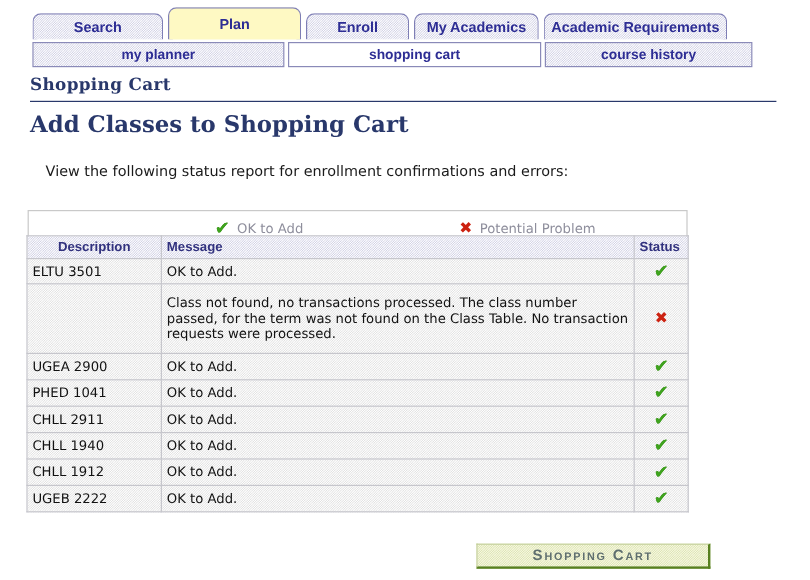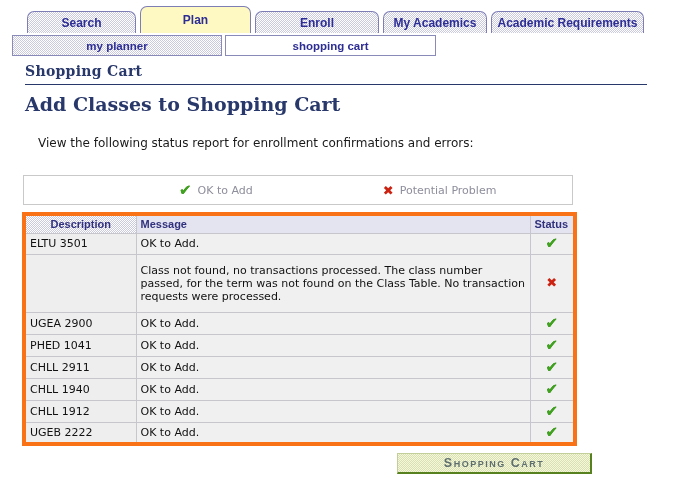--- a/index.html
+++ b/index.html
@@ -34,21 +34,21 @@
   .tabbar { position:absolute; left:27px; top:6px; display:flex; align-items:flex-end; gap:4px; }
   .tab {
     height:22px; border:1px solid #7e7eb5; border-bottom:none;
     border-radius:7px 7px 0 0; display:flex; align-items:center; justify-content:center;
     font-size:12px; font-weight:bold; color:#2d2d94; cursor:pointer;
     font-family:"Liberation Sans",sans-serif;
   }
   .tab.active { height:27px; background:#fef9c3; }
 
   
-  .subtabbar { position:absolute; left:12px; top:35px; display:flex; gap:3px;justify-content:space-between; }
+  .subtabbar { position:absolute; left:27px; top:35px; display:flex; gap:3px;justify-content:space-between; }
   .subtab {
     height:21px; border:1px solid #8a8ab8; display:flex; align-items:center; justify-content:center;
     font-size:11.5px; font-weight:bold; color:#2d2d94; cursor:pointer;
     font-family:"Liberation Sans",sans-serif;
   }
   .subtab.active { background:#fff; }
 
   
   .crumb-title {
     position:absolute; left:25px; top:63px; width:622px;
@@ -71,23 +71,23 @@
   .legend-item { display:flex; align-items:center; gap:6px; }
   .legend-item.ok { margin-left:155px; }
   .legend-item.problem { margin-left:130px; }
 
   
   .chk { color:#3fa31e; font-size:15px; font-weight:bold; line-height:1; text-shadow:0 0 0 #2c7a10; }
   .crs { color:#cc2211; font-size:13px; font-weight:bold; line-height:1; }
 
   
   table.status-table {
-    position:absolute; left:22px; top:212px; width:551px;
+    position:absolute; left:22px; top:196px; width:551px;
     border-collapse:collapse; table-layout:fixed;
-    border:4px solid #f97316; font-size:11px; color:#111;
+    border:1px solid #f97316; font-size:11px; color:#111;
   }
   .status-table col.c-desc { width:112px; }
   .status-table col.c-msg  { width:394px; }
   .status-table col.c-stat { width:45px; }
   .status-table th, .status-table td { border:1px solid #c6c6cc; padding:2px 4px; vertical-align:middle; }
   .status-table th {
     height:19px; font-size:11px; font-weight:bold; color:#31317e; text-align:left;
     font-family:"Liberation Sans",sans-serif;
   }
   .status-table th.h-desc { text-align:center; }
@@ -112,37 +112,40 @@
 
 <div id="screen">
 
   <div class="tabbar">
     <div class="tab stip-lav" style="width:109px">
         <span>Search</span>
       </div>
     <div class="tab active" style="width:111px">
         <span>Plan</span>
       </div>
-    <div class="tab stip-lav" style="width:124px">
+    <div class="tab stip-lav" style="width:86px">
         <span>Enroll</span>
       </div>
     <div class="tab stip-lav" style="width:104px">
         <span>My Academics</span>
       </div>
     <div class="tab stip-lav" style="width:153px">
         <span>Academic Requirements</span>
       </div>
   </div>
 
   <div class="subtabbar">
     <div class="subtab stip-lav" style="width:210px">
         <span>my planner</span>
       </div>
     <div class="subtab active" style="width:211px">
         <span>shopping cart</span>
+      </div>
+    <div class="subtab stip-lav" style="width:173px">
+        <span>course history</span>
       </div>
   </div>
 
   <div class="crumb-title">Shopping Cart</div>
   <div class="page-title">Add Classes to Shopping Cart</div>
   <div class="instruction">View the following status report for enrollment confirmations and errors:</div>
 
   <div class="legend">
     <span class="legend-item ok">
       <span class="chk">✔</span>

